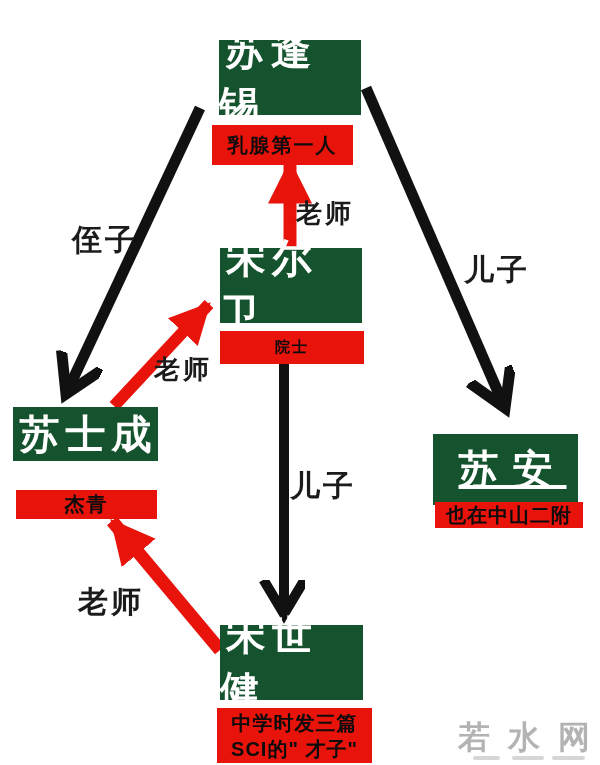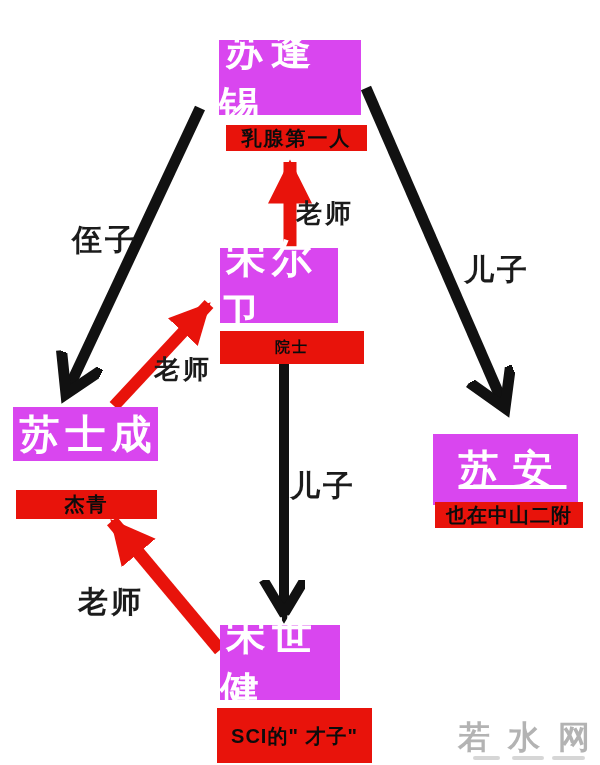--- a/index.html
+++ b/index.html
@@ -2,21 +2,21 @@
 <html><head>
 <meta charset="utf-8">
 <style>
   html,body{margin:0;padding:0;}
   body{
     width:600px;height:765px;position:relative;background:#ffffff;overflow:hidden;
     font-family:"Liberation Sans","DejaVu Sans",sans-serif;
   }
   .abs{position:absolute;}
   .node-box{
-    background:#d946ef;color:#ffffff;display:flex;align-items:center;justify-content:center;
+    background:#14532d;color:#ffffff;display:flex;align-items:center;justify-content:center;
     font-weight:bold;font-size:40px;letter-spacing:6px;text-indent:6px;
   }
   .tag-box{
     background:#e8130b;color:#0c0c0c;display:flex;align-items:center;justify-content:center;
     font-weight:bold;font-size:20px;letter-spacing:2px;
   }
   .tag-box.multiline{flex-direction:column;line-height:26px;letter-spacing:1px;}
   .edge-label{
     color:#1b1b1b;font-size:30px;font-weight:600;letter-spacing:3px;white-space:nowrap;
   }
@@ -40,33 +40,34 @@
   </defs>
   <line x1="200" y1="108" x2="66" y2="394" stroke="#111111" stroke-width="11" marker-end="url(#head-black)"></line>
   <line x1="366" y1="88" x2="505" y2="408" stroke="#111111" stroke-width="11" marker-end="url(#head-black)"></line>
   <line x1="290" y1="256" x2="290" y2="162" stroke="#e8130b" stroke-width="13" marker-end="url(#head-red)"></line>
   <line x1="114" y1="406" x2="209" y2="304" stroke="#e8130b" stroke-width="12" marker-end="url(#head-red)"></line>
   <line x1="284" y1="364" x2="284" y2="614" stroke="#111111" stroke-width="10" marker-end="url(#head-black)"></line>
   <line x1="220" y1="650" x2="112" y2="521" stroke="#e8130b" stroke-width="13" marker-end="url(#head-red)"></line>
 </svg>
 
 <div class="abs node-box" style="left:219px;top:40px;width:142px;height:75px;">苏逢锡</div>
-<div class="abs tag-box" style="left:226px;top:125px;width:141px;height:26px;">乳腺第一人</div>
+<div class="abs tag-box" style="left:212px;top:125px;width:141px;height:40px;">乳腺第一人</div>
 
-<div class="abs node-box" style="left:220px;top:248px;width:118px;height:75px;">宋尔卫</div>
+<div class="abs node-box" style="left:220px;top:248px;width:142px;height:75px;">宋尔卫</div>
 <div class="abs tag-box" style="left:220px;top:331px;width:144px;height:33px;font-size:15px;">院士</div>
 
 <div class="abs node-box" style="left:13px;top:407px;width:145px;height:54px;">苏士成</div>
 <div class="abs tag-box" style="left:16px;top:490px;width:141px;height:29px;">杰青</div>
 
 <div class="abs node-box" style="left:433px;top:434px;width:145px;height:71px;letter-spacing:14px;text-indent:14px;text-decoration:underline;">苏安</div>
 <div class="abs tag-box" style="left:435px;top:502px;width:148px;height:26px;letter-spacing:1px;">也在中山二附</div>
 
-<div class="abs node-box" style="left:220px;top:625px;width:120px;height:75px;">宋世健</div>
+<div class="abs node-box" style="left:220px;top:625px;width:143px;height:75px;">宋世健</div>
 <div class="abs tag-box multiline" style="left:217px;top:708px;width:155px;height:55px;">
+  <span>中学时发三篇</span>
   <span>SCI的" 才子"</span>
 </div>
 
 <div class="abs edge-label" style="left:72px;top:220px;">侄子</div>
 <div class="abs edge-label" style="left:464px;top:250px;">儿子</div>
 <div class="abs edge-label" style="left:296px;top:196px;font-size:26px;">老师</div>
 <div class="abs edge-label" style="left:154px;top:352px;font-size:26px;">老师</div>
 <div class="abs edge-label" style="left:290px;top:466px;">儿子</div>
 <div class="abs edge-label" style="left:78px;top:582px;">老师</div>
 

